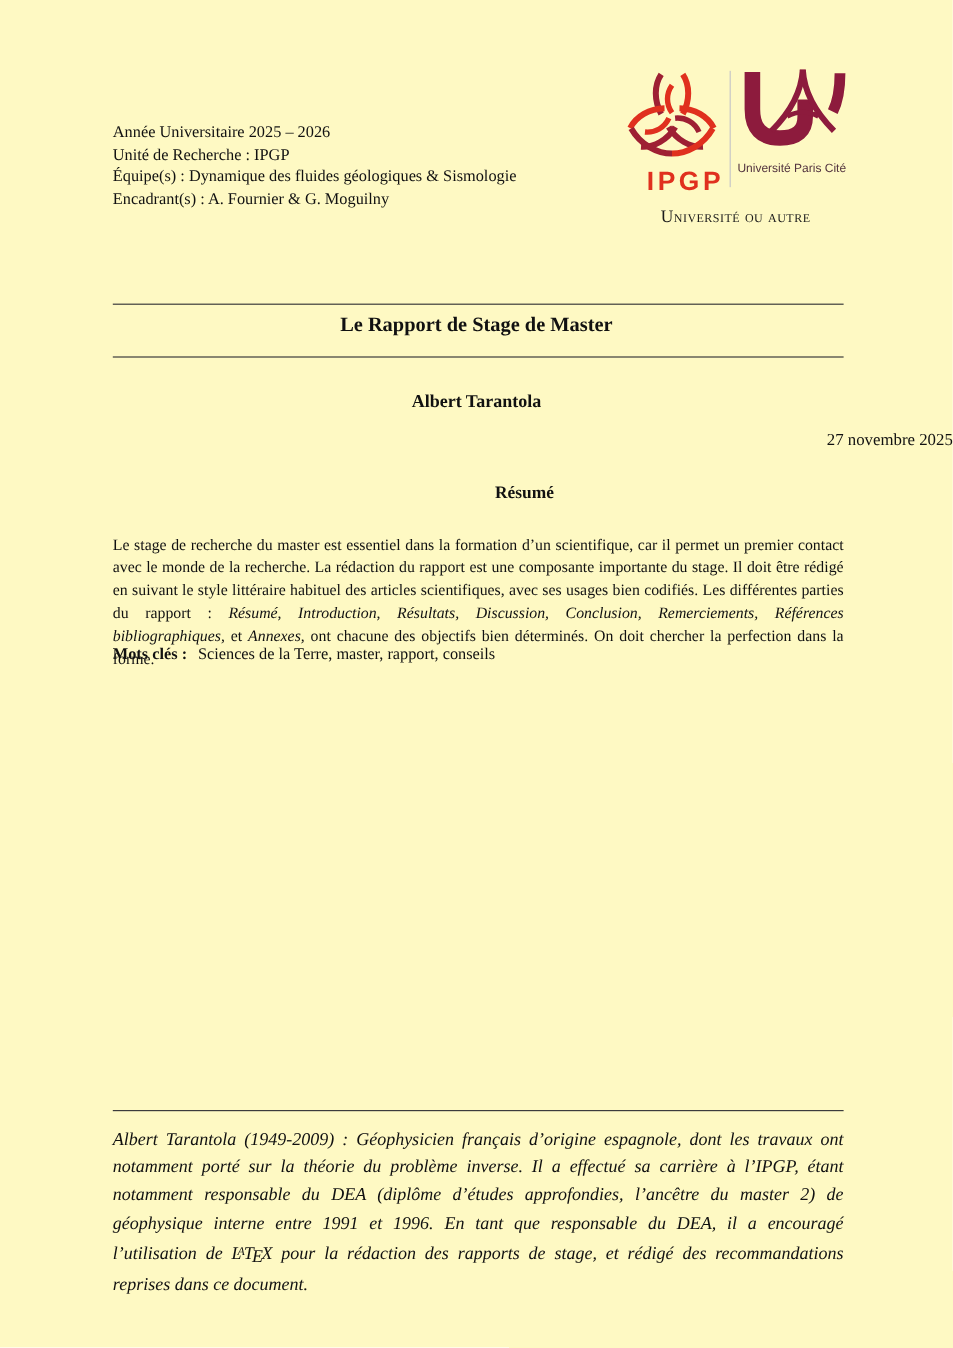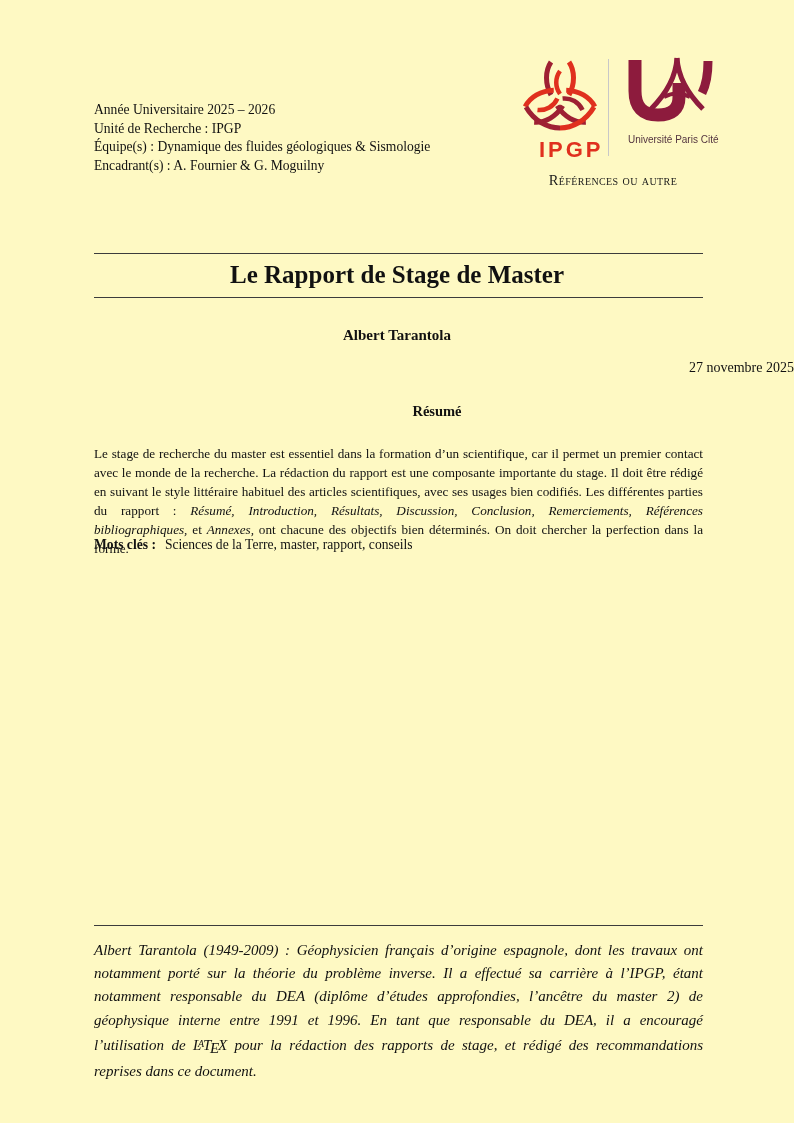--- a/index.html
+++ b/index.html
@@ -43,21 +43,21 @@
     font-size: 22px;
     letter-spacing: 3px;
     color: #e0301e;
     margin-top: -2px;
   }
   .logo-divider {
     width: 1px; height: 97px;
     background: #c8c8c8;
     margin: 2px 6px 0 4px;
   }
-  .upc-col { width: 104px; text-align: right; }
+  .upc-col { width: 104px; text-align: left; }
   .upc-label {
     font-family: "Liberation Sans", sans-serif;
     font-size: 10px;
     color: #53343f;
     margin-top: 1px;
     white-space: nowrap;
   }
   .logos-caption {
     margin-top: 9px;
     font-variant: small-caps;
@@ -76,21 +76,21 @@
     left: 94px; width: 609px; height: 0;
     border-top: 1.2px solid #3c3c3c;
   }
   #rule-title-top    { top: 253px; }
   #rule-title-bottom { top: 297px; }
   #rule-footnote     { top: 925px; }
   .doc-title {
     position: absolute;
     left: 0; top: 261px; width: 794px;
     text-align: center;
-    font-size: 25px;
+    font-size: 17px;
     font-weight: 700;
   }
   .doc-author {
     position: absolute;
     left: 0; top: 327px; width: 794px;
     text-align: center;
     font-size: 15px;
     font-weight: 700;
   }
   .doc-date {
@@ -188,21 +188,21 @@
             <path d="M12 3 L12 34 Q12 58 35 58 Q56 58 56 40 L56 26" stroke-width="13"></path>
             <path d="M54 1 C53 18 46 34 28 52" stroke-width="5"></path>
             <path d="M54 1 C55 18 62 34 80 52" stroke-width="5"></path>
             <path d="M41 40 Q54 33 67 40" stroke-width="4"></path>
             <path d="M85 4 C85 16 84 26 79 36" stroke-width="9"></path>
           </g>
         </svg>
         <div class="upc-label">Université Paris Cité</div>
       </div>
     </div>
-    <div class="logos-caption">Références ou autre</div>
+    <div class="logos-caption">Université ou autre</div>
   </div>
 
   <div id="rule-title-top" class="rule"></div>
   <div class="doc-title">Le Rapport de Stage de Master</div>
   <div id="rule-title-bottom" class="rule"></div>
 
   <div class="doc-author">Albert Tarantola</div>
   <div class="doc-date">27 novembre 2025</div>
 
   <div class="abstract-heading">Résumé</div>

